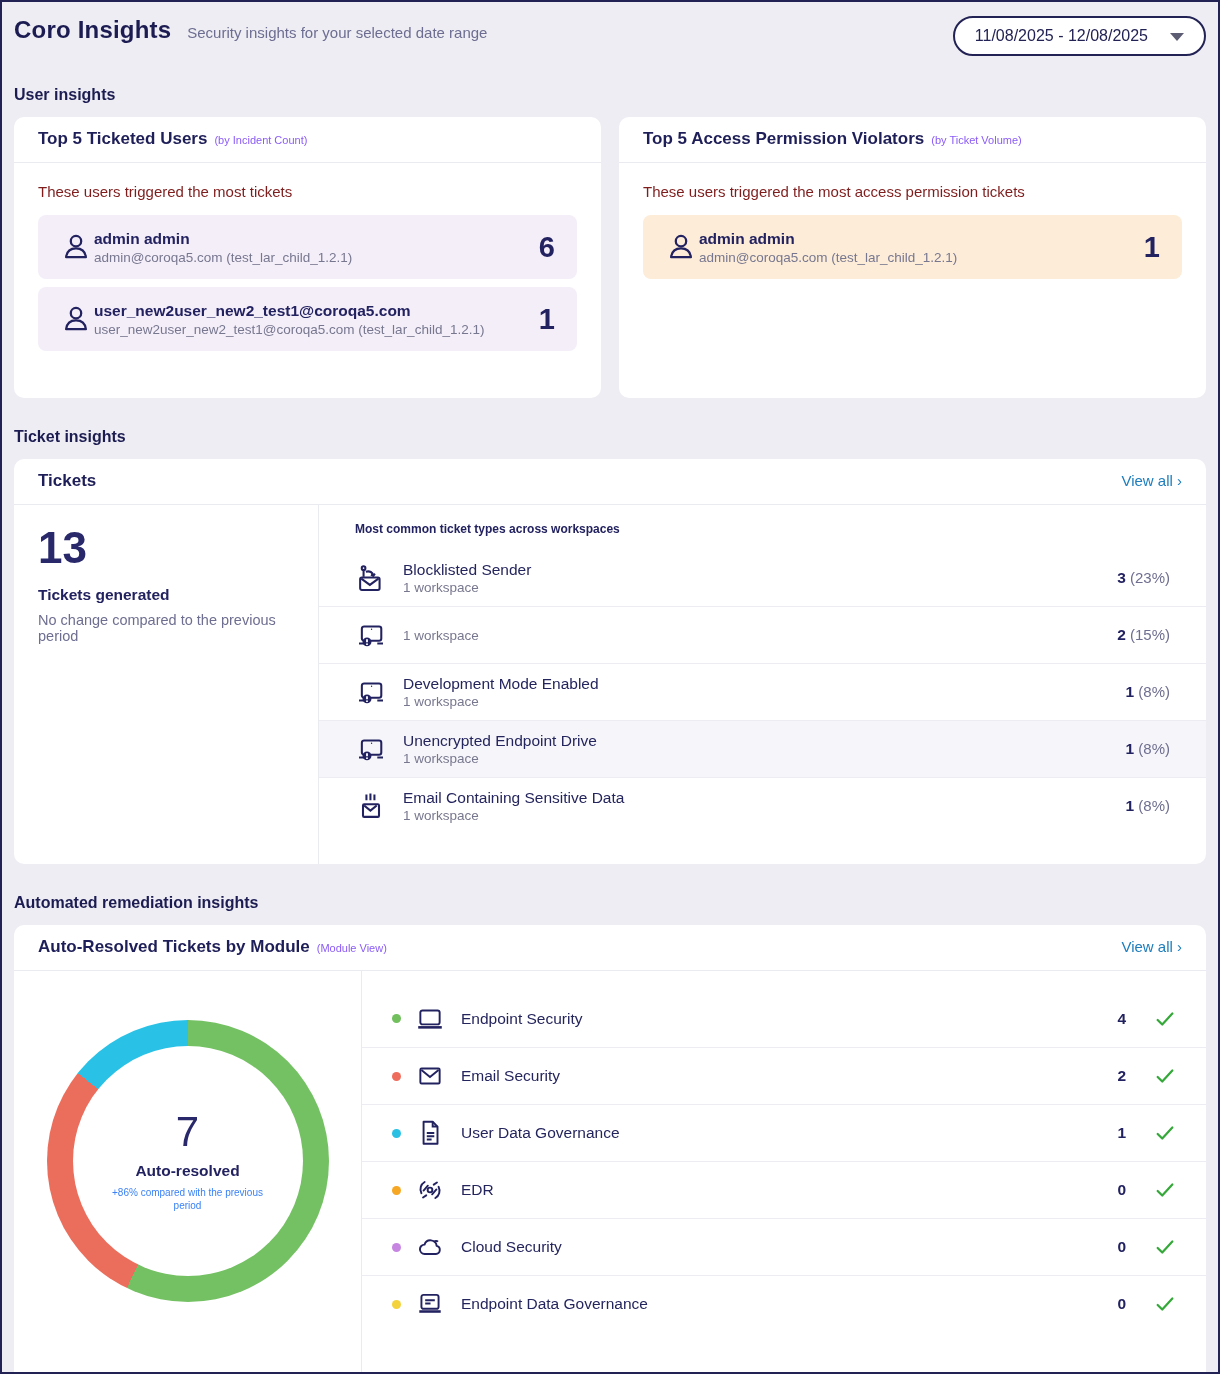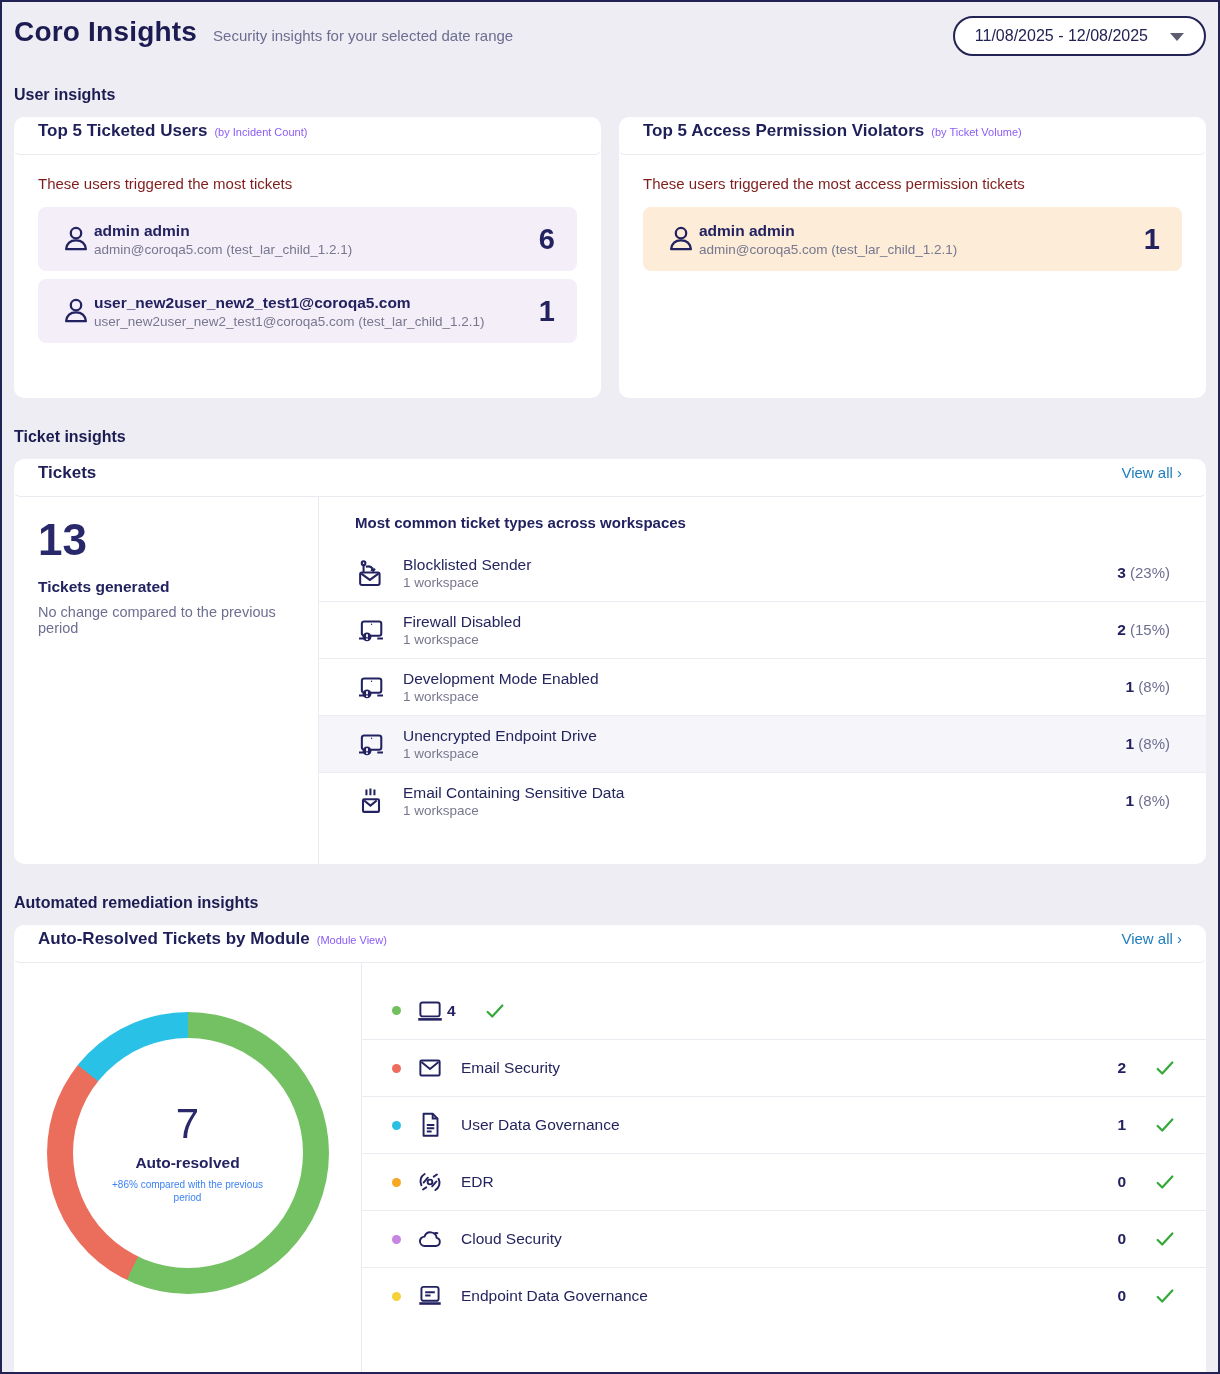--- a/index.html
+++ b/index.html
@@ -5,32 +5,32 @@
   * { margin:0; padding:0; box-sizing:border-box; }
   html,body { background:#e9e9f1; }
   body { font-family:"Liberation Sans","DejaVu Sans",sans-serif; color:#24245c; }
   .page {
     width:1220px; height:1374px; border:2px solid #232254;
     background:#ededf3; padding:0 12px; overflow:hidden;
   }
   
   .hdr { display:flex; align-items:flex-start; justify-content:space-between; padding-top:14px; }
   .hdr-left { display:flex; align-items:baseline; gap:16px; }
-  .hdr-title { font-size:28px; font-weight:700; color:#1c1c52; letter-spacing:.2px; }
+  .hdr-title { font-size:24px; font-weight:700; color:#1c1c52; letter-spacing:.2px; }
   .hdr-sub { font-size:15px; color:#6d6d92; }
   .date-pill { display:flex; align-items:center; gap:22px; background:#fff; border:2px solid #232254;
     border-radius:21px; padding:9px 20px; font-size:16px; font-weight:500; color:#232254; cursor:pointer; }
   .caret { width:0; height:0; border-left:7px solid transparent; border-right:7px solid transparent;
     border-top:8px solid #5c5c72; margin-top:2px; }
   
   .section-label { font-size:16px; font-weight:700; color:#1c1c52; margin:30px 0 13px 0; }
   .section-label.first { margin-top:30px; }
   
   .card { background:#fff; border-radius:10px; }
-  .card-header { display:flex; align-items:baseline; padding:4px 24px 13px 24px; border-bottom:1px solid #eaeaf1;border-radius:6px; }
+  .card-header { display:flex; align-items:baseline; padding:12px 24px 13px 24px; border-bottom:1px solid #eaeaf1; }
   .card-title { font-size:17px; font-weight:700; color:#1e1e58; }
   .card-note { font-size:11px; color:#8b5cf6; margin-left:7px; }
   .view-all { margin-left:auto; font-size:15px; color:#1d7dbd; cursor:pointer; text-decoration:none; font-weight:500; }
   .view-all .chev { font-size:15px; }
   
   .cards-row { display:flex; gap:18px; }
   .cards-row .card { flex:1; height:281px; }
   .ucard-body { padding:20px 24px; }
   .ucard-desc { font-size:15px; color:#7f1d1d; margin-bottom:15px; }
   .user-row { display:flex; align-items:center; border-radius:8px; padding:10px 22px; height:64px; margin-bottom:8px; cursor:pointer; }
@@ -42,21 +42,21 @@
   .user-detail { font-size:13.5px; color:#77778f; margin-top:2px; }
   .user-count { font-size:29px; font-weight:700; color:#232260; margin-left:12px; }
   
   .tickets-card { height:405px; display:flex; flex-direction:column; }
   .tickets-body { display:flex; flex:1; min-height:0; }
   .tstats { width:305px; padding:18px 24px; border-right:1px solid #eaeaf1; }
   .tstat-num { font-size:44px; font-weight:600; color:#28286b; line-height:1.15; }
   .tstat-label { font-size:15.5px; font-weight:700; color:#232260; margin-top:12px; }
   .tstat-trend { font-size:14.5px; color:#6e6e91; margin-top:8px; }
   .tlist { flex:1; padding-top:17px; padding-bottom:10px; }
-  .tlist-title { font-size:15px; font-weight:700; color:#232260; padding:0 36px; margin-bottom:13px; }
+  .tlist-title { font-size:12px; font-weight:700; color:#232260; padding:0 36px; margin-bottom:13px; }
   .trow { display:flex; align-items:center; height:57px; padding:0 36px; cursor:pointer; }
   .trow + .trow { border-top:1px solid #ececf2; }
   .trow.hl { background:#f6f6fa; }
   .ticon { flex:0 0 34px; display:flex; align-items:center; }
   .tmeta { flex:1; margin-left:14px; }
   .tlabel { font-size:15.5px; color:#25255e; }
   .tsub { font-size:13.5px; color:#77778f; margin-top:1px; }
   .tcount { font-size:15px; color:#6e6e91; white-space:nowrap; }
   .tcount .num { font-weight:700; color:#232260; font-size:15.5px; }
   
@@ -198,21 +198,20 @@
             <svg class="ic" width="32" height="32" viewBox="0 0 28 28" fill="none" stroke="#232260" stroke-width="1.8">
               <rect x="6" y="6.5" width="17" height="12.5" rx="2"></rect>
                 <circle cx="14.5" cy="9" r="0.6" fill="#232260" stroke="none"></circle>
               <path d="M3.5 21.5h4.5M19.5 21.5h5"></path>
               <circle cx="10.5" cy="20" r="3.9" fill="#232260" stroke="none"></circle>
               <path d="M10.5 17.8v2.6" stroke="#fff" stroke-width="1.6"></path>
                 <circle cx="10.5" cy="22" r="0.85" fill="#fff" stroke="none"></circle>
             </svg>
           </span>
           <span class="tmeta">
-            <div class="tlabel">Firewall Disabled</div>
             <div class="tsub">1 workspace</div>
           </span>
           <span class="tcount"><span class="num">2</span> <span>(15%)</span></span>
         </div>
 
         <div class="trow">
           <span class="ticon">
             <svg class="ic" width="32" height="32" viewBox="0 0 28 28" fill="none" stroke="#232260" stroke-width="1.8">
               <rect x="6" y="6.5" width="17" height="12.5" rx="2"></rect>
                 <circle cx="14.5" cy="9" r="0.6" fill="#232260" stroke="none"></circle>
@@ -287,20 +286,21 @@
       <div class="mod-list">
 
         <div class="mod-row">
           <span class="mod-dot" style="background: rgb(113, 191, 93);"></span>
           <span class="mod-ico">
             <svg class="ic" width="30" height="30" viewBox="0 0 28 28" fill="none" stroke="#232260" stroke-width="1.8">
               <rect x="5" y="6" width="18" height="13" rx="2"></rect>
                 <path d="M3 21.8h22" stroke-width="2.4"></path>
             </svg>
           </span>
+          <span class="mod-label">Endpoint Security</span>
           <span class="mod-count">4</span>
           <span class="mod-check">
             <svg class="ic" width="22" height="22" viewBox="0 0 24 24" fill="none" stroke="#34a838" stroke-width="2.4" stroke-linecap="round" stroke-linejoin="round">
                 <path d="M4 13l5 5L20 6"></path>
               </svg>
           </span>
         </div>
 
         <div class="mod-row">
           <span class="mod-dot" style="background: rgb(237, 108, 92);"></span>

